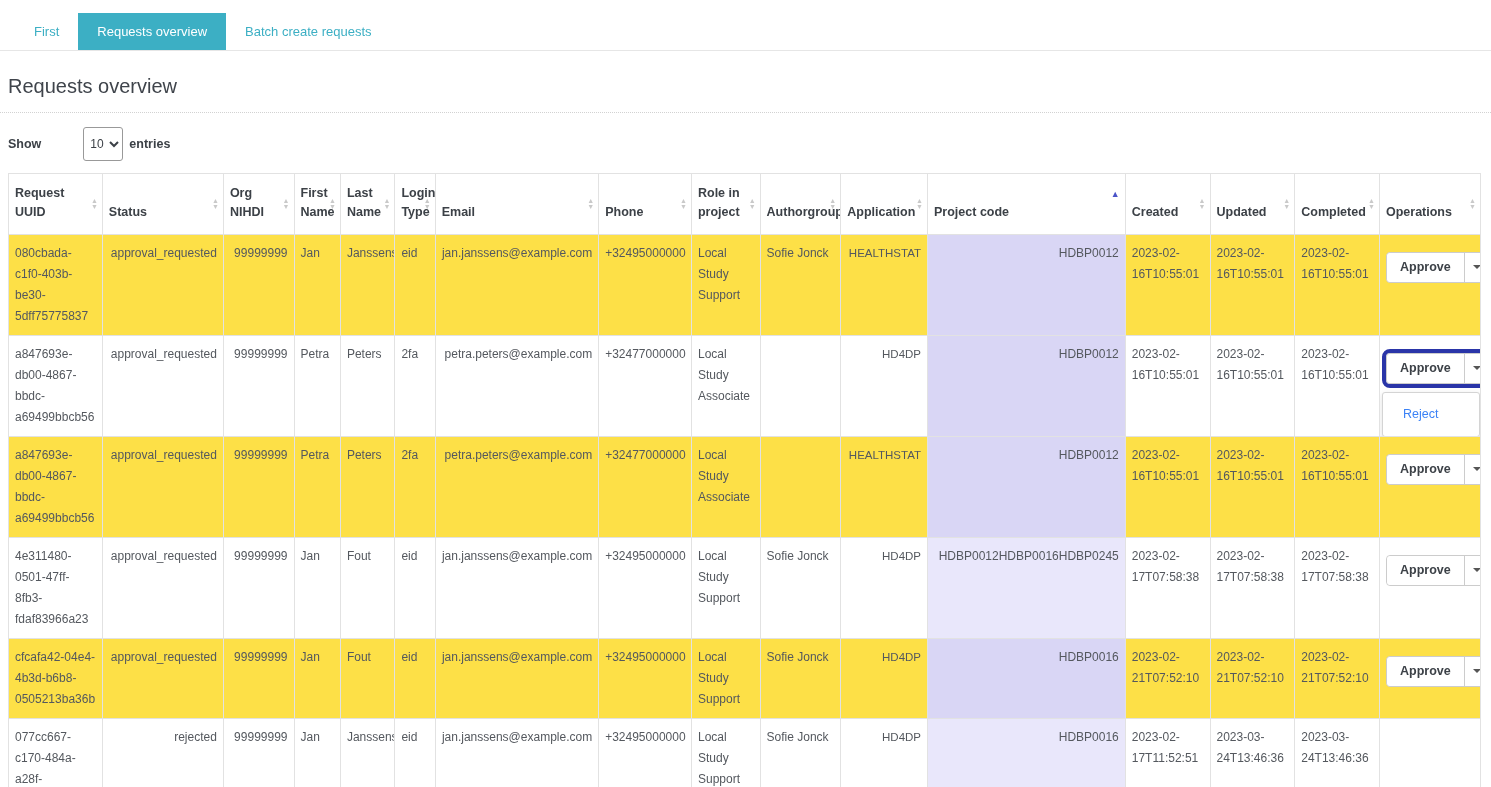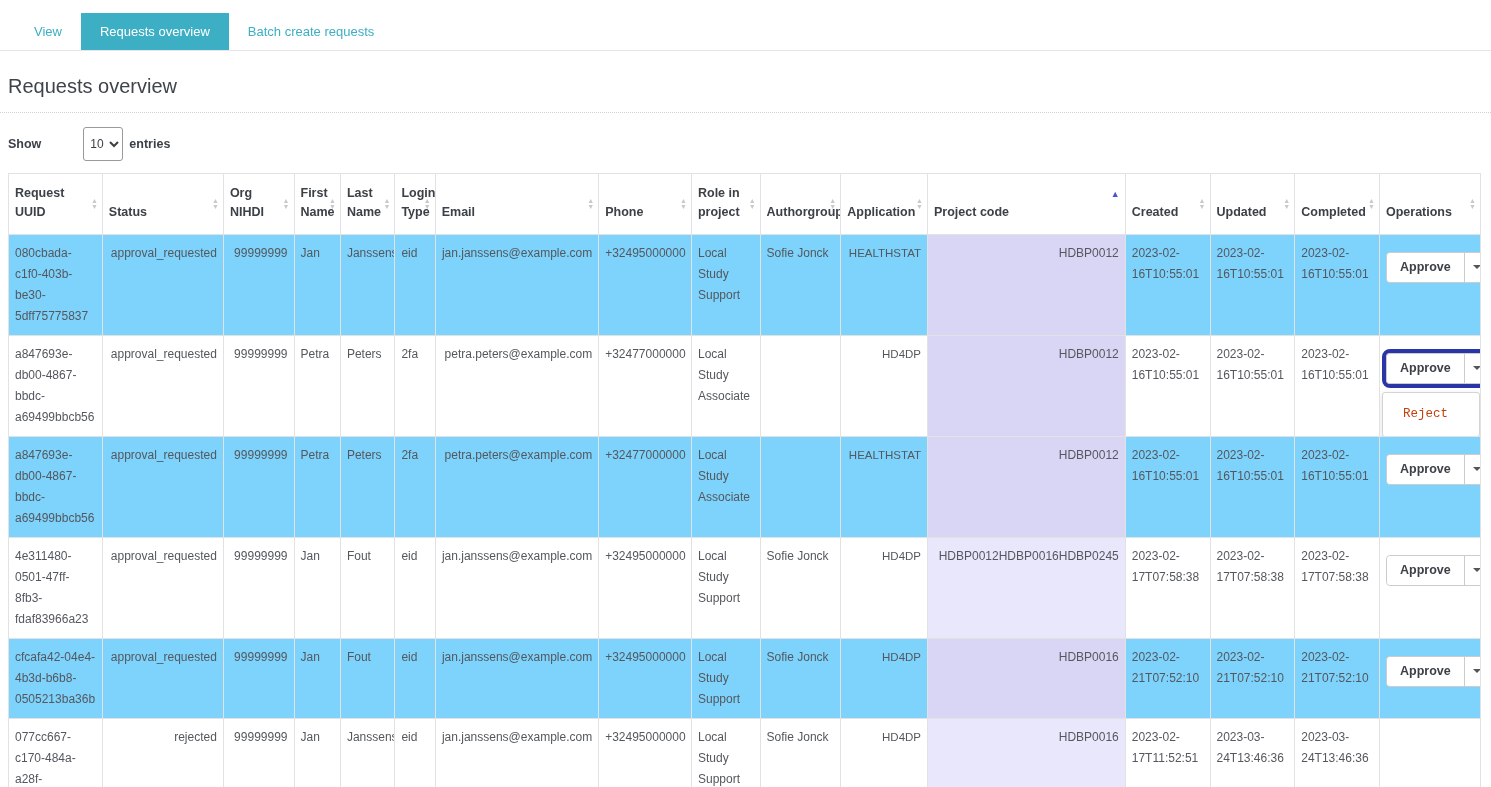--- a/index.html
+++ b/index.html
@@ -15,21 +15,21 @@
   .controls{display:flex;justify-content:space-between;align-items:center;margin:0 8px 12px 8px;}
   .ctrl-left,.ctrl-right{display:flex;align-items:center;gap:6px;font-size:12.5px;font-weight:bold;color:#3c4147;}
   .len-select{font-size:12px;padding:8px 2px;border:1px solid #999;border-radius:3px;color:#3c4147;background:#fff;margin-left:36px;}
   .search-input{width:168px;height:24px;border:1px solid #888;border-radius:2px;padding:0 6px;font-size:12.5px;}
   
   table{border-collapse:collapse;table-layout:fixed;width:1473px;margin-left:8px;}
   th,td{border:1px solid #e2e2e2;padding:8px 6px;text-align:left;overflow:hidden;}
   th{position:relative;vertical-align:bottom;font-size:12.5px;font-weight:bold;color:#3c4147;
      padding:10px 14px 12px 6px;line-height:1.5;background:#fff;cursor:pointer;}
   td{vertical-align:top;font-size:12px;line-height:1.75;color:#54585e;background-clip:padding-box;}
-  tr.stripe td{background-color:#7dd3fc;}
+  tr.stripe td{background-color:#fde047;}
   td.shade-dark{background-color:var(--sorted-column-dark) !important;margin-left:40px;}
   td.shade-light{background-color:var(--sorted-column-light) !important;}
   td.nowrap{white-space:nowrap;text-align:right;}
   td.col-application{font-size:11.5px;}
   td.col-phone,td.col-project_code{font-size:12px;}
   col.col-uuid{width:93px}col.col-status{width:120px}col.col-org_nihdi{width:70px}
   col.col-first_name{width:46px}col.col-last_name{width:54px}col.col-login_type{width:40px}
   col.col-email{width:162px}col.col-phone{width:92px}col.col-role_in_project{width:68px}
   col.col-authorgroup{width:80px}col.col-application{width:86px}col.col-project_code{width:196px}
   col.col-created{width:84px}col.col-updated{width:84px}col.col-completed{width:84px}
@@ -43,26 +43,26 @@
   .btn-approve{padding:7px 13px;font-family:"Liberation Sans",sans-serif;font-weight:bold;font-size:12.5px;
      color:#3c4147;background:#fff;border:none;border-right:1px solid #ccc;border-radius:4px 0 0 4px;
      cursor:pointer;line-height:1.2;}
   .btn-caret{width:24px;background:#fff;border:none;border-radius:0 4px 4px 0;display:flex;
      align-items:center;justify-content:center;cursor:pointer;}
   .caret-down{width:0;height:0;border-left:4px solid transparent;border-right:4px solid transparent;
      border-top:4px solid #555;}
   .op-wrap.selected .op-group{outline:4px solid var(--selection-outline);}
   .op-menu{position:absolute;top:calc(100% + 8px);left:-4px;min-width:96px;background:#fff;
      border:1px solid #d4d4d4;border-radius:3px;box-shadow:0 2px 6px rgba(0,0,0,.12);z-index:10;padding:6px 0;}
-  .op-menu-item{padding:5px 20px;font-size:12.5px;color:#c2410c;cursor:pointer;white-space:nowrap;font-family:Liberation Mono, monospace;}
+  .op-menu-item{padding:5px 20px;font-size:12.5px;color:#3b82f6;cursor:pointer;white-space:nowrap;}
 </style>
 </head>
 <body>
 
-<div class="tabbar" id="tabbar"><span class="tab">View</span><span class="tab active">Requests overview</span><span class="tab">Batch create requests</span></div>
+<div class="tabbar" id="tabbar"><span class="tab">First</span><span class="tab active">Requests overview</span><span class="tab">Batch create requests</span></div>
 
 <h2 class="page-title">Requests overview</h2>
 <div class="title-rule"></div>
 
 <div class="controls">
   <div class="ctrl-left">
     <span>Show</span>
     <select class="len-select">
       <option>10</option>
     </select>

